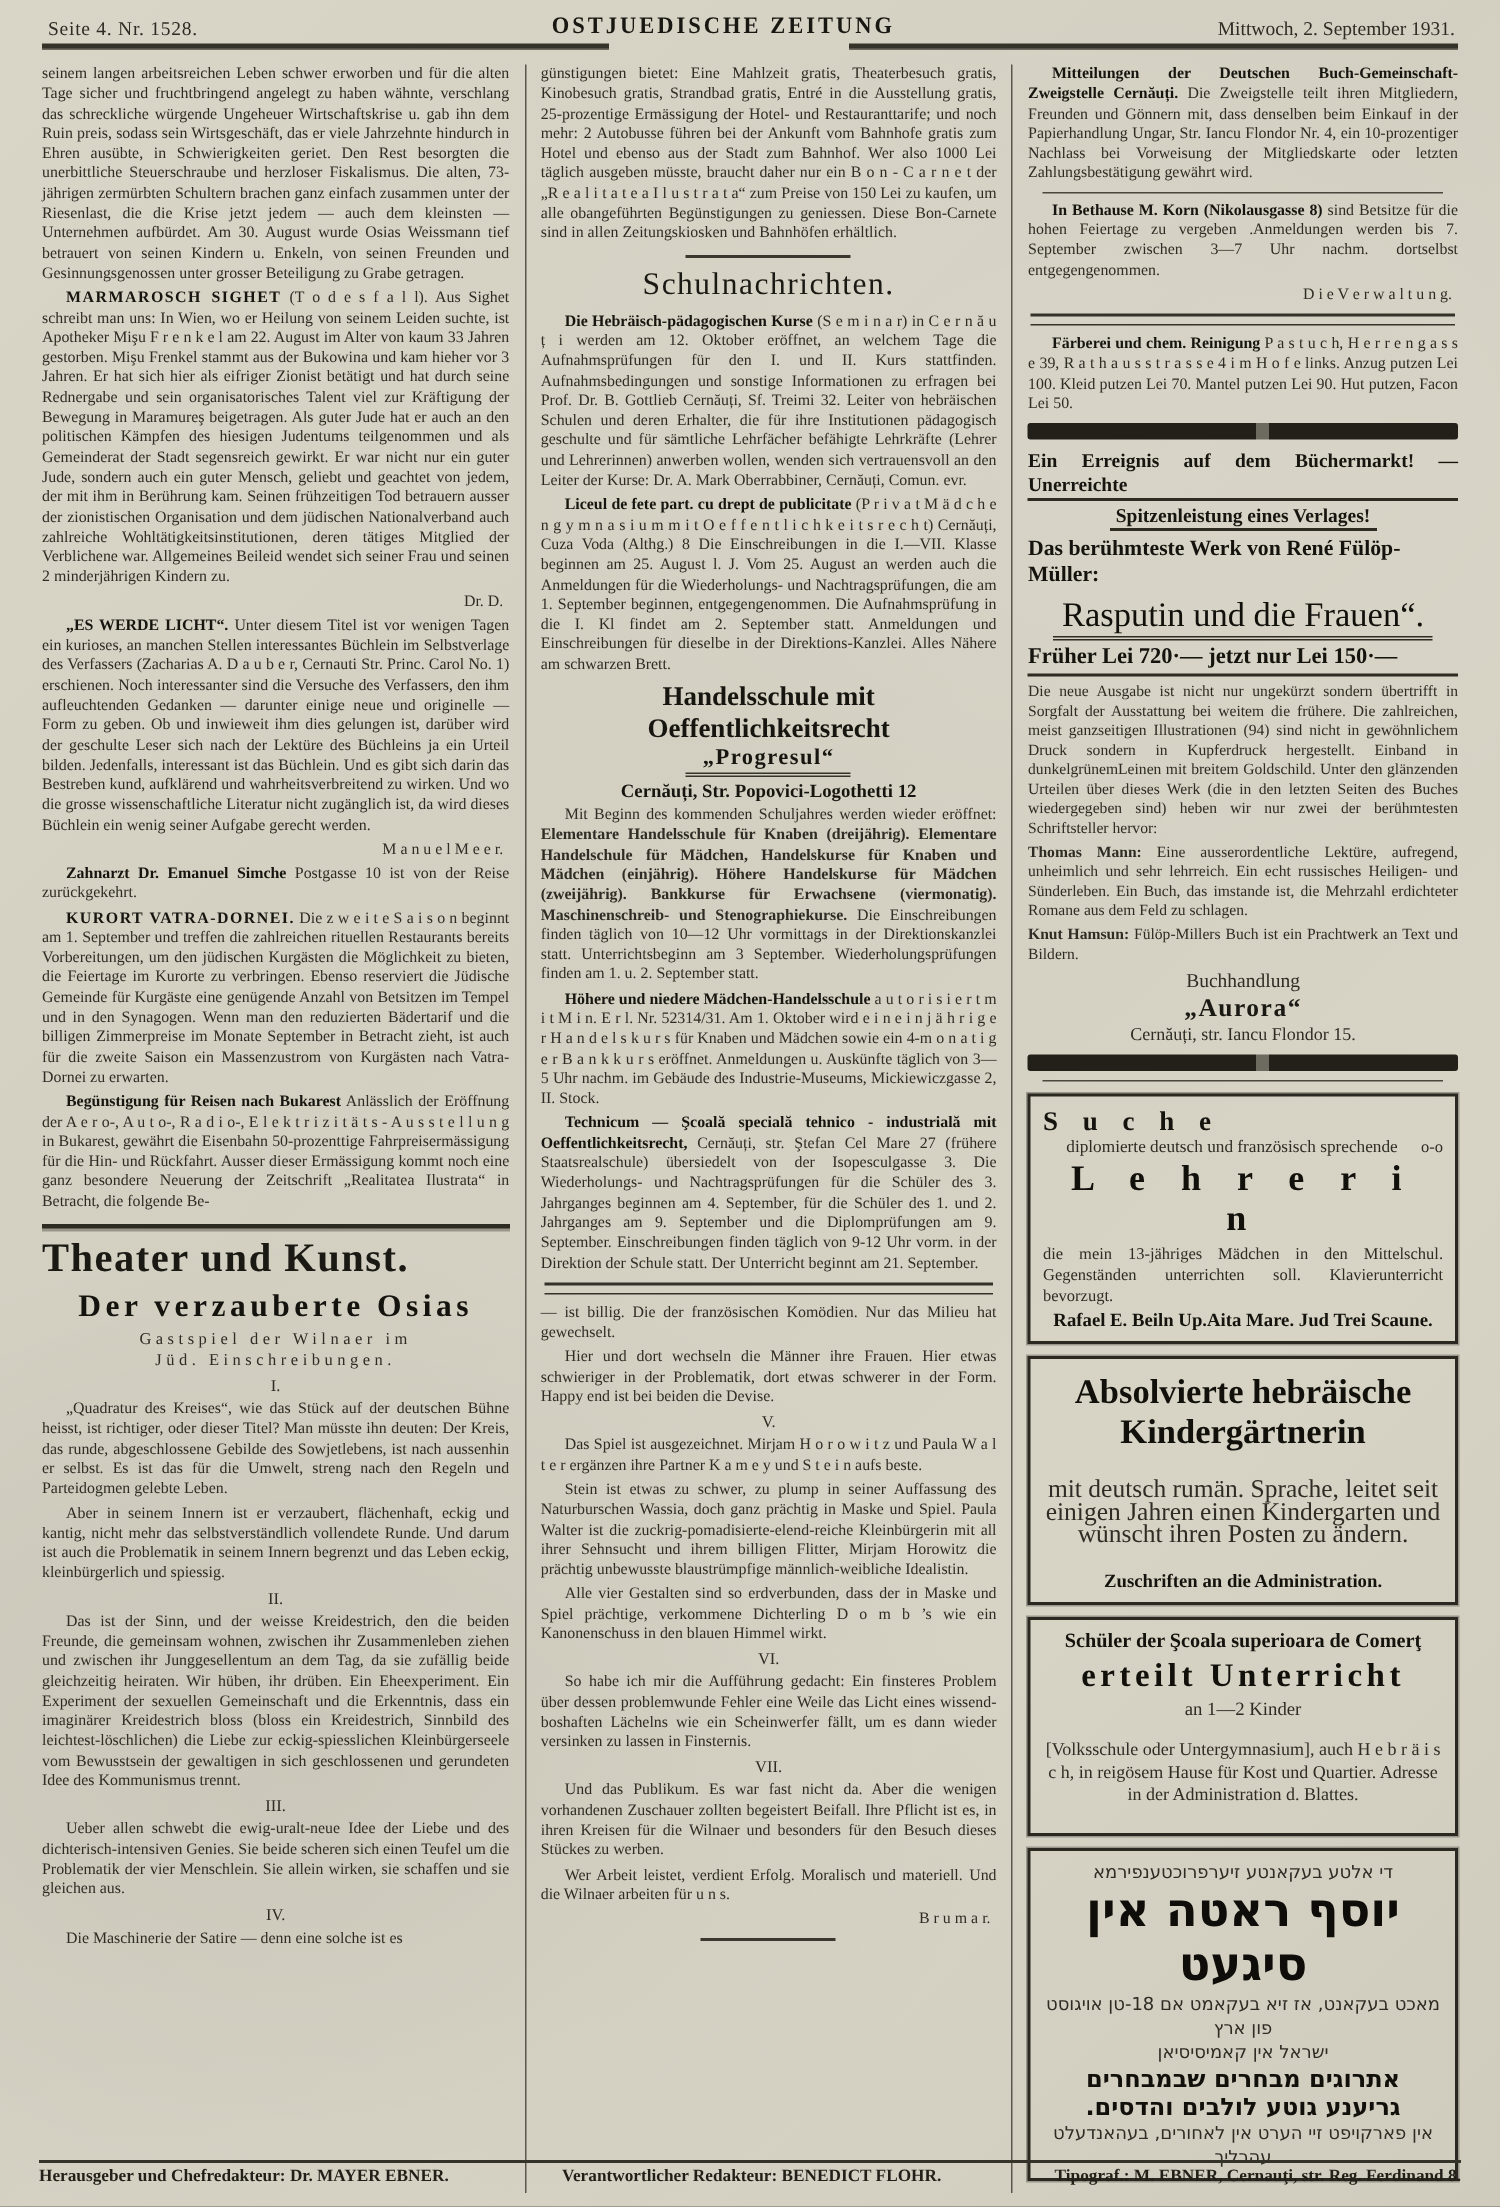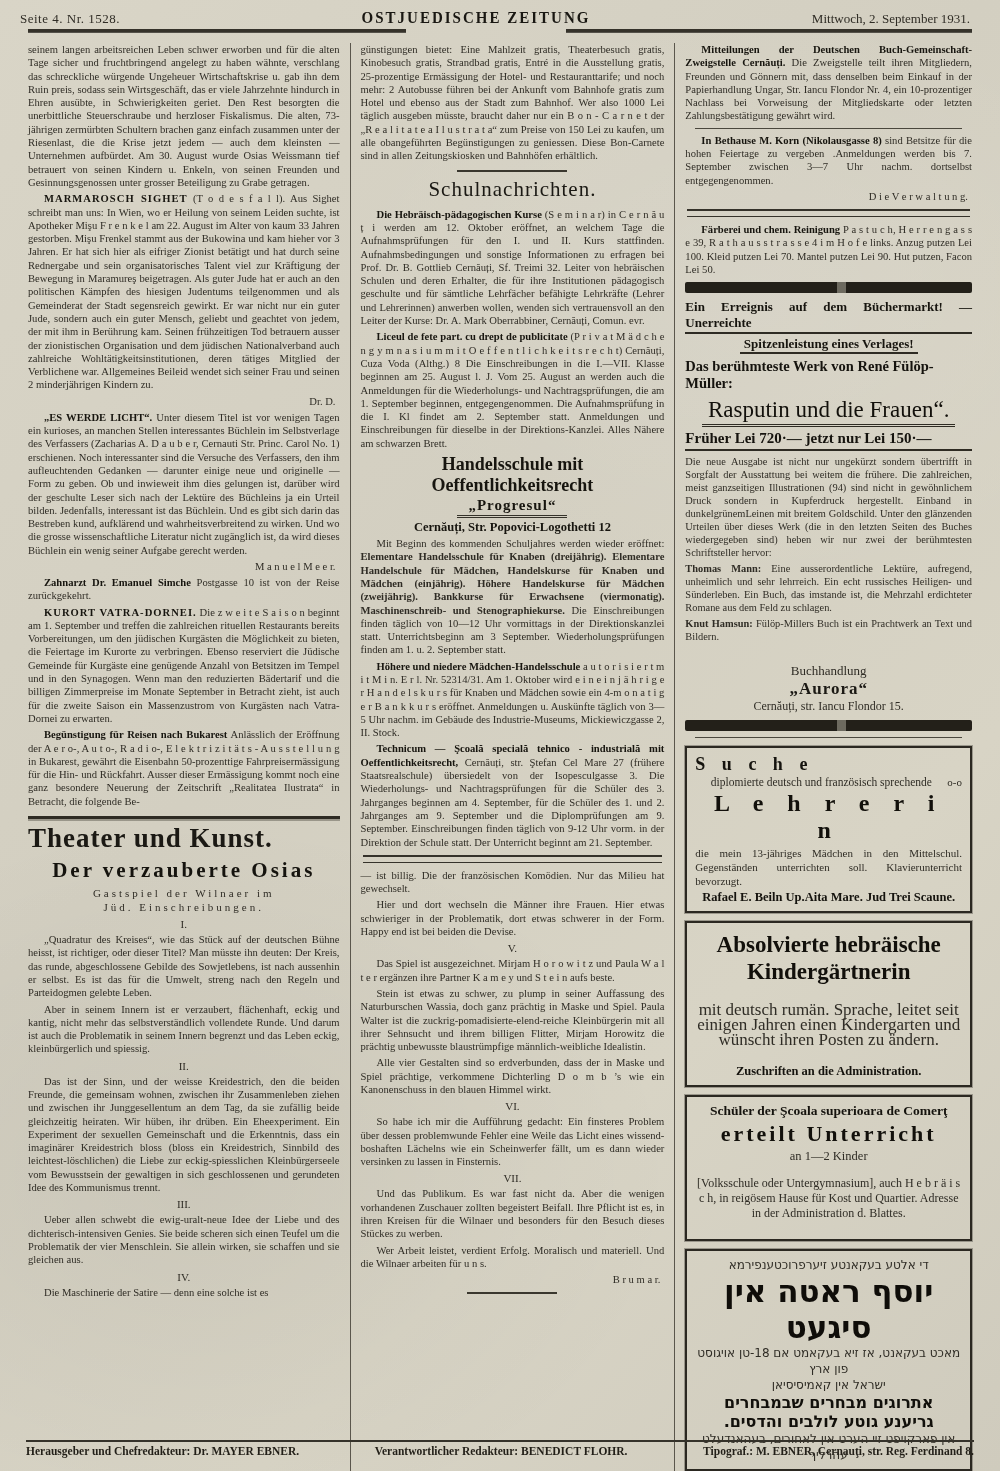--- a/index.html
+++ b/index.html
@@ -6,21 +6,21 @@
   .page{
     position:relative;width:1000px;height:1471px;overflow:hidden;
     background:
       radial-gradient(ellipse 700px 500px at 75% 20%, rgba(255,255,255,.10), rgba(0,0,0,0) 60%),
       radial-gradient(ellipse 800px 600px at 20% 80%, rgba(0,0,0,.05), rgba(0,0,0,0) 60%),
       linear-gradient(135deg,#d9d5c7 0%,#d3cfc1 40%,#d8d4c5 70%,#cfcbbd 100%);
     color:#2f2c25;
     font-family:"Liberation Serif","DejaVu Serif",serif;
   }
   
-  .masthead{display:flex;align-items:flex-end;justify-content:space-between;padding:10px 30px 2px 20px;font-size:13px;}
+  .masthead{display:flex;align-items:flex-end;justify-content:space-between;padding:10px 30px 2px 32px;font-size:13px;}
   .mast-left{width:30%;letter-spacing:.5px;}
   .mast-title{width:36%;text-align:center;font-weight:bold;font-size:15px;letter-spacing:2px;color:#191712;transform:scaleY(1.05);}
   .mast-date{width:34%;text-align:right;}
   .mast-rules{position:relative;height:6px;margin:0 28px;}
   .mast-rules .seg{position:absolute;top:0;height:3px;background:#35322a;border-bottom:1px solid #55524a;}
   .seg-l{left:0;width:40%;}
   .seg-r{left:57%;width:43%;}
   
   .cols{display:flex;padding:8px 28px 0 28px;gap:0;}
   .col{padding:0 10px;}
@@ -51,21 +51,21 @@
   .bar{height:11px;margin:6px 0;border-radius:2px;
        background:linear-gradient(to right,#232019 0 53%,#6d6a5f 53% 56%,#232019 56% 100%);}
   .bk-b1{font-weight:bold;font-size:13px;text-align:justify;border-bottom:2px solid #2e2b23;padding-bottom:1px;color:#17150f;}
   .bk-b2{font-weight:bold;font-size:13px;text-align:center;margin-top:2px;color:#17150f;}
   .bk-b2 span{border-bottom:2px solid #2e2b23;padding:0 4px 1px 4px;}
   .bk-b3{font-weight:bold;font-size:14.5px;text-align:left;margin-top:6px;color:#15130e;}
   .bk-title{font-size:23px;text-align:center;color:#12100b;margin-top:5px;}
   .bk-title span{border-bottom:3px double #2e2b23;padding:0 6px 2px 6px;}
   .bk-price{font-weight:bold;font-size:15px;text-align:left;margin:7px 0 4px 0;color:#15130e;border-bottom:2px solid #2e2b23;padding-bottom:2px;}
   .bk-body{font-size:10.4px;line-height:13px;text-align:justify;margin:0 0 3px 0;}
-  .bk-store1{text-align:center;font-size:13px;margin-top:20px;}
+  .bk-store1{text-align:center;font-size:13px;margin-top:3px;}
   .bk-store2{text-align:center;font-weight:bold;font-size:17px;letter-spacing:1px;color:#1b1914;}
   .bk-store3{text-align:center;font-size:12px;}
   .adbox{border:2px solid #2b2821;box-shadow:0 0 0 1px rgba(43,40,33,.35);padding:6px 8px;margin:8px 0;}
   .ad1-suche{font-weight:bold;font-size:18px;letter-spacing:6px;color:#15130e;}
   .ad1-line2{font-size:11.5px;text-align:center;margin:1px 0;}
   .ad1-oo{float:right;font-size:11px;}
   .ad1-lehrerin{font-weight:bold;font-size:24px;letter-spacing:9px;text-align:center;color:#12100b;margin:2px 0;}
   .ad1-body{font-size:11px;line-height:14px;text-align:justify;margin:2px 0;}
   .ad1-addr{font-weight:bold;font-size:12.5px;text-align:center;color:#15130e;}
   .ad2-h{font-weight:bold;font-size:23px;text-align:center;line-height:27px;color:#12100b;margin:2px 0 4px 0;}

